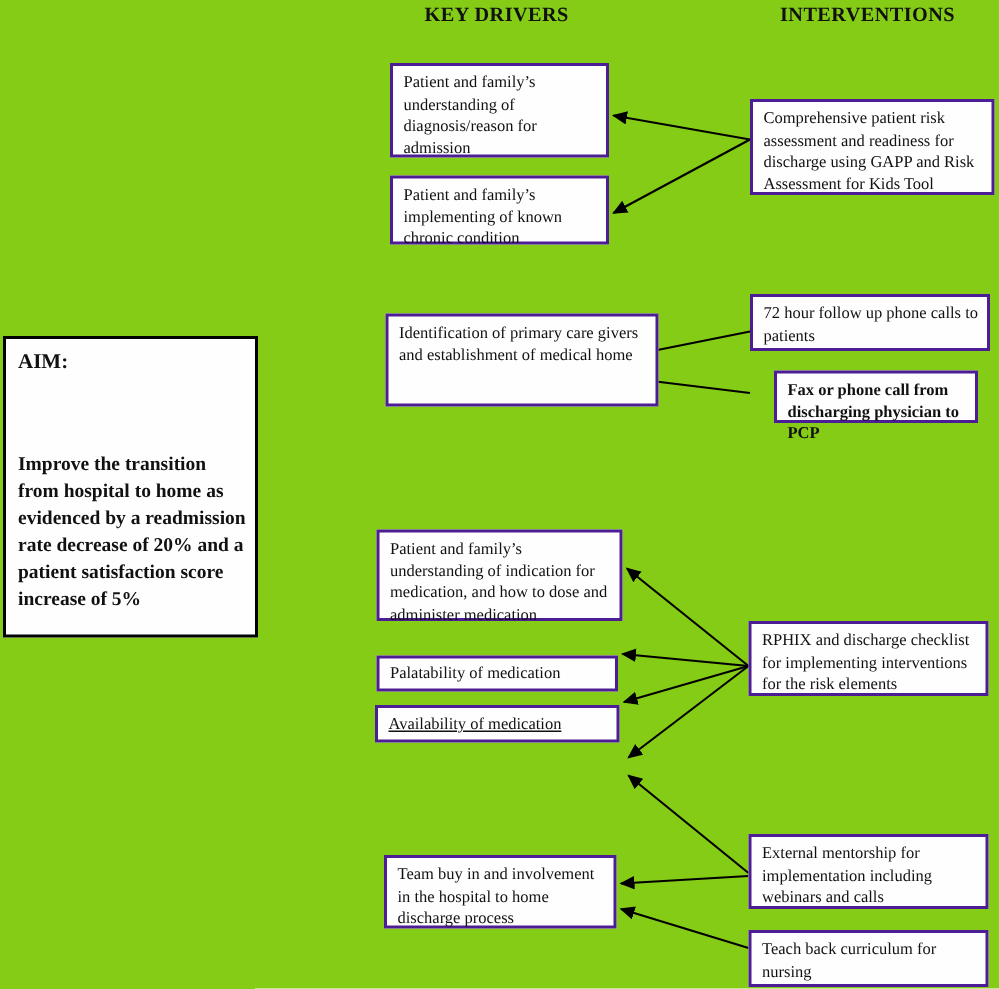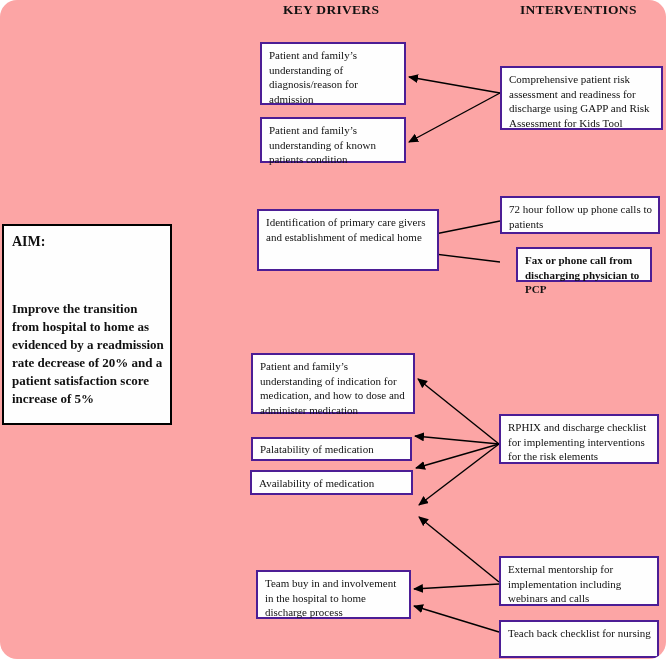--- a/index.html
+++ b/index.html
@@ -1,23 +1,22 @@
 <!DOCTYPE html>
 <html><head>
 <meta charset="utf-8">
 <style>
   html,body{margin:0;padding:0;background:#ffffff;}
   #canvas{
     position:relative;
     width:666px;height:659px;
-    background:#fca5a5;
+    background:#84cc16;
     font-family:"Liberation Serif", serif;
     color:#111;
     overflow:hidden;
-    border-radius:17px;
   }
   .col-header{
     position:absolute;
     font-weight:bold;
     font-size:13.5px;
     letter-spacing:.3px;
     white-space:nowrap;
   }
   #hdr-drivers{left:283px;top:2px;}
   #hdr-interventions{left:520px;top:2px;}
@@ -32,21 +31,21 @@
     box-sizing:border-box;
   }
   .node.center-v{display:flex;align-items:center;margin-top:12px;}
 
   
   #d1{left:260px;top:42px;width:146px;height:63px;}
   #d2{left:260px;top:117px;width:146px;height:46px;}
   #d3{left:257px;top:209px;width:182px;height:62px;}
   #d4{left:251px;top:353px;width:164px;height:61px;}
   #d5{left:251px;top:425px;width:161px;height:24px;}
-  #d6{left:250px;top:458px;width:163px;height:25px;}
+  #d6{left:250px;top:458px;width:163px;height:25px;text-decoration:underline;}
   #d7{left:250px;top:496px;width:166px;height:24px;}
   #d8{left:256px;top:570px;width:155px;height:49px;}
 
   
   #i1{left:500px;top:66px;width:163px;height:64px;}
   #i2{left:500px;top:196px;width:160px;height:38px;}
   #i3{left:516px;top:247px;width:136px;height:35px;font-weight:bold;}
   #i4{left:499px;top:414px;width:160px;height:50px;}
   #i5{left:499px;top:556px;width:160px;height:50px;}
   #i6{left:499px;top:620px;width:160px;height:38px;}
@@ -107,27 +106,27 @@
       <line x1="499" y1="584" x2="414" y2="589" marker-end="url(#ah)"></line>
       <line x1="499" y1="632" x2="414" y2="606" marker-end="url(#ah)"></line>
     </svg>
 
   <div id="aim">
     <div class="aim-title">AIM:</div>
     <div class="aim-body">Improve the transition from hospital to home as evidenced by a readmission rate decrease of 20% and a patient satisfaction score increase of 5%</div>
   </div>
 
   <div id="d1" class="node">Patient and family’s understanding of diagnosis/reason for admission</div>
-  <div id="d2" class="node">Patient and family’s understanding of known patients condition</div>
+  <div id="d2" class="node">Patient and family’s implementing of known chronic condition</div>
   <div id="d3" class="node">Identification of primary care givers and establishment of medical home</div>
   <div id="d4" class="node">Patient and family’s understanding of indication for medication, and how to dose and administer medication</div>
   <div id="d5" class="node center-v">Palatability of medication</div>
   <div id="d6" class="node center-v">Availability of medication</div>
   <div id="d8" class="node">Team buy in and involvement in the hospital to home discharge process</div>
 
   <div id="i1" class="node">Comprehensive patient risk assessment and readiness for discharge using GAPP and Risk Assessment for Kids Tool</div>
   <div id="i2" class="node">72 hour follow up phone calls to patients</div>
   <div id="i3" class="node">Fax or phone call from discharging physician to PCP</div>
   <div id="i4" class="node">RPHIX and discharge checklist for implementing interventions for the risk elements</div>
   <div id="i5" class="node">External mentorship for implementation including webinars and calls</div>
-  <div id="i6" class="node">Teach back checklist for nursing</div>
+  <div id="i6" class="node">Teach back curriculum for nursing</div>
 
 </div>
 
 </body></html>

